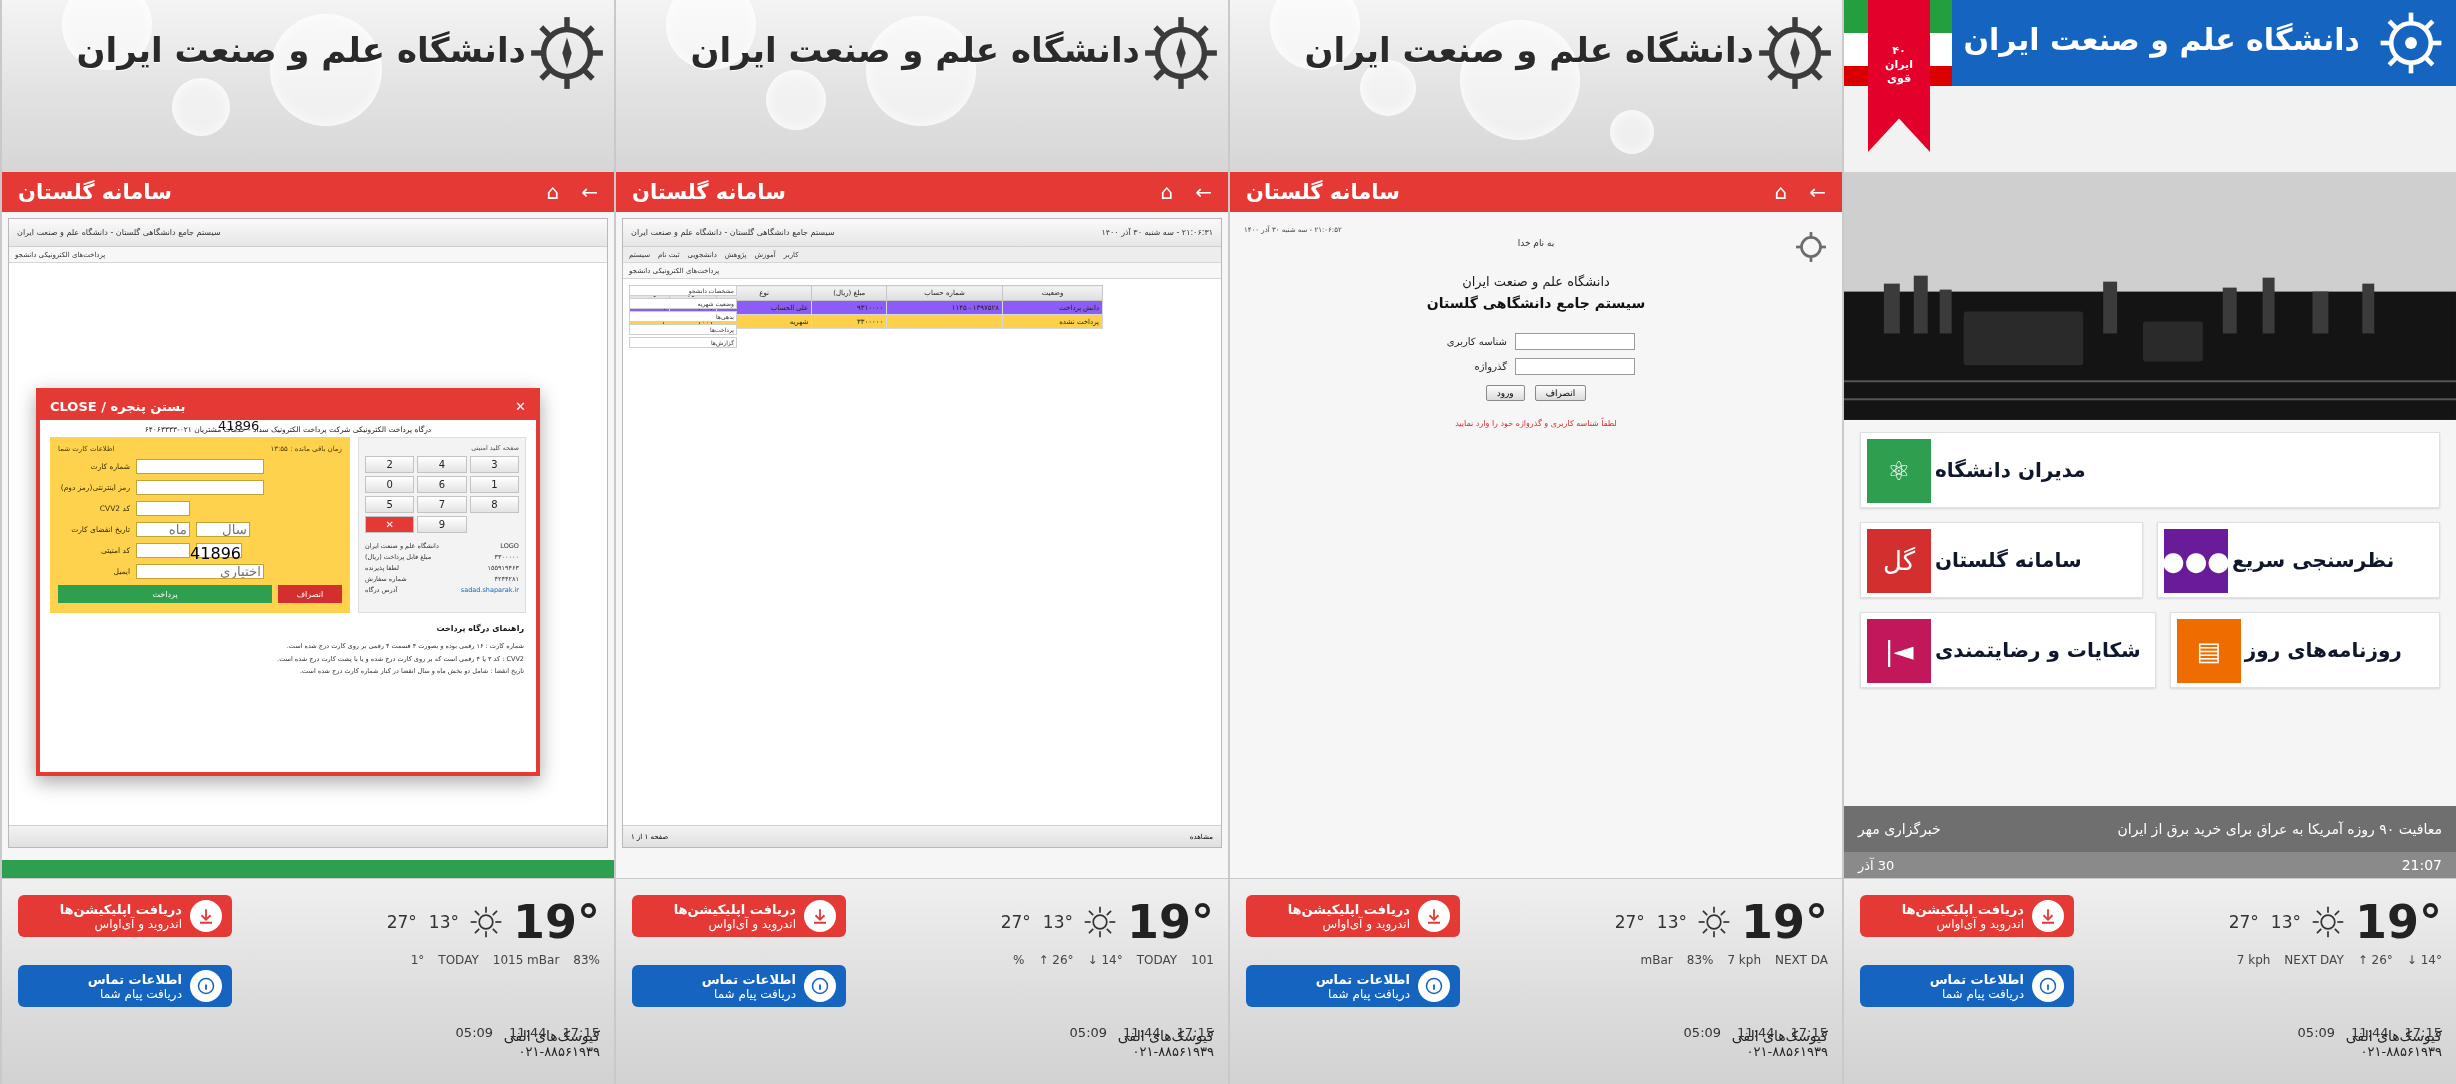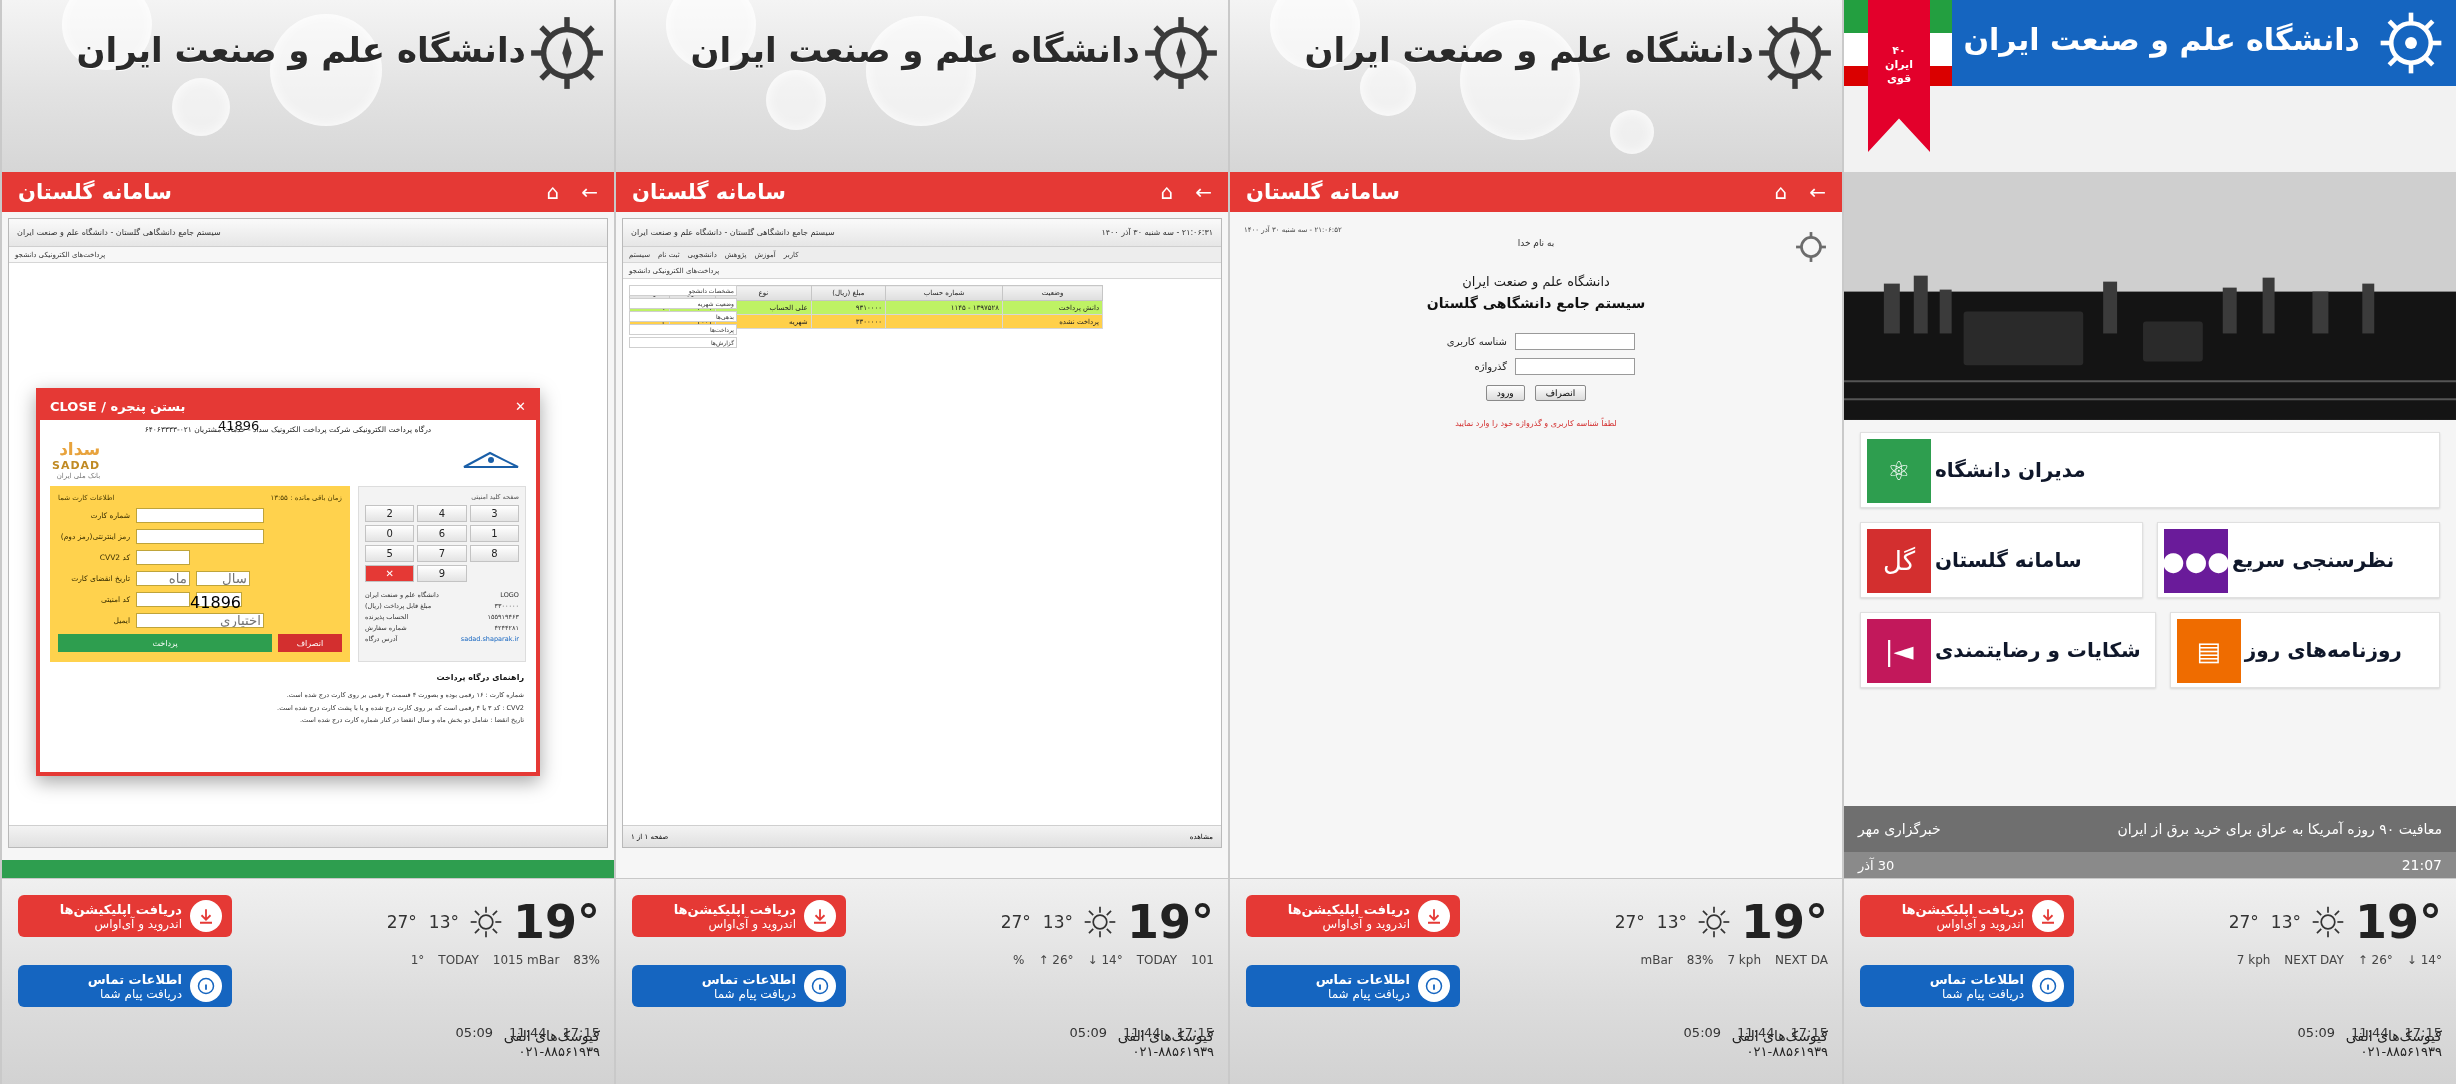--- a/index.html
+++ b/index.html
@@ -107,21 +107,21 @@
   .gol-win { position:absolute; inset: 6px 6px 30px 6px; background:#fff; border:1px solid #b9b9b9; }
   .win-head { height: 28px; background:linear-gradient(180deg,#fafafa,#e6e6e6); border-bottom:1px solid #cfcfcf;
               display:flex; align-items:center; justify-content:space-between; padding:0 8px;}
   .win-head-t { font-size: 8px; color:#333; }
   .strip { height: 16px; background:#ededed; border-bottom:1px solid #d6d6d6; display:flex;
            align-items:center; justify-content:flex-end; gap:8px; padding:0 6px; font-size:7px; color:#333;}
   .tbl { width: 100%; border-collapse: collapse; font-size: 7px; }
   .tbl th { background: linear-gradient(180deg,#f3f3f3,#dedede); border:1px solid #c6c6c6;
             color:#222; font-weight:normal; height: 15px; }
   .tbl td { border:1px solid #d7d7d7; height: 14px; color:#222; padding: 0 3px; }
-  .row-hl td { background:#bef264; }
+  .row-hl td { background:#8b5cf6;font-family:Liberation Serif, serif; }
   .row-sel td { background:#ffd04a; }
   .side-list { position:absolute; top: 66px; left: 6px; width: 108px; font-size: 6px; }
   .side-item { border:1px solid #cfcfcf; background:#fff; margin-bottom:2px; padding:1px 2px; color:#333;}
   .win-foot { position:absolute; bottom: 0; left:0; right:0; height: 22px;
               background:linear-gradient(180deg,#f3f3f3,#e0e0e0); border-top:1px solid #cfcfcf;
               display:flex; align-items:center; justify-content:space-between; padding:0 8px; font-size:7px;}
 
   
   .sadad-modal { position:absolute; top: 176px; left: 34px; width: 504px; height: 388px;
                  background:#fff; border: 4px solid #e53935; box-shadow: 0 6px 18px rgba(0,0,0,.35);}
@@ -670,31 +670,20 @@
             <span></span>
           </div>
       </div>
 
       <div class="sadad-modal">
         <div class="sadad-close">
           <span>✕</span>
           <span>بستن پنجره / CLOSE</span>
         </div>
         <div class="sadad-note">درگاه پرداخت الکترونیکی شرکت پرداخت الکترونیک سداد - خدمات مشتریان ۰۲۱-۶۴۰۶۳۳۳۳</div>
-        <div class="sadad-head">
-          <svg width="64" height="26" viewBox="0 0 64 26">
-            <path d="M4 20 L30 6 L58 20 Z" fill="none" stroke="#1a5fa8" stroke-width="2"></path>
-            <circle cx="31" cy="13" r="3" fill="#1a5fa8"></circle>
-          </svg>
-          <div style="text-align:right">
-            <div class="sadad-logo-txt">سداد</div>
-            <div class="sadad-logo-txt" style="font-size:11px;color:#c08a24;">SADAD</div>
-            <div class="sadad-sub">بانک ملی ایران</div>
-          </div>
-        </div>
 
         <div class="pay-area">
           <div class="pay-side">
             <div style="font-size:6.5px;color:#555;margin-bottom:4px;">صفحه کلید امنیتی</div>
             <div class="keypad">
               <div class="key">2</div>
               <div class="key">4</div>
               <div class="key">3</div>
               <div class="key">0</div>
               <div class="key">6</div>
@@ -711,21 +700,21 @@
               <div class="row">
                 <span>LOGO</span>
                 <span>دانشگاه علم و صنعت ایران</span>
               </div>
               <div class="row">
                 <span>۳۳۰۰۰۰۰</span>
                 <span>مبلغ قابل پرداخت (ریال)</span>
               </div>
               <div class="row">
                 <span>۱۵۵۹۱۹۴۶۳</span>
-                <span>الحساب پذیرنده</span>
+                <span>لطفا پذیرنده</span>
               </div>
               <div class="row">
                 <span>۴۲۴۴۲۸۱</span>
                 <span>شماره سفارش</span>
               </div>
               <div class="row">
                 <span style="color:#1565c0">sadad.shaparak.ir</span>
                 <span>آدرس درگاه</span>
               </div>
             </div>

